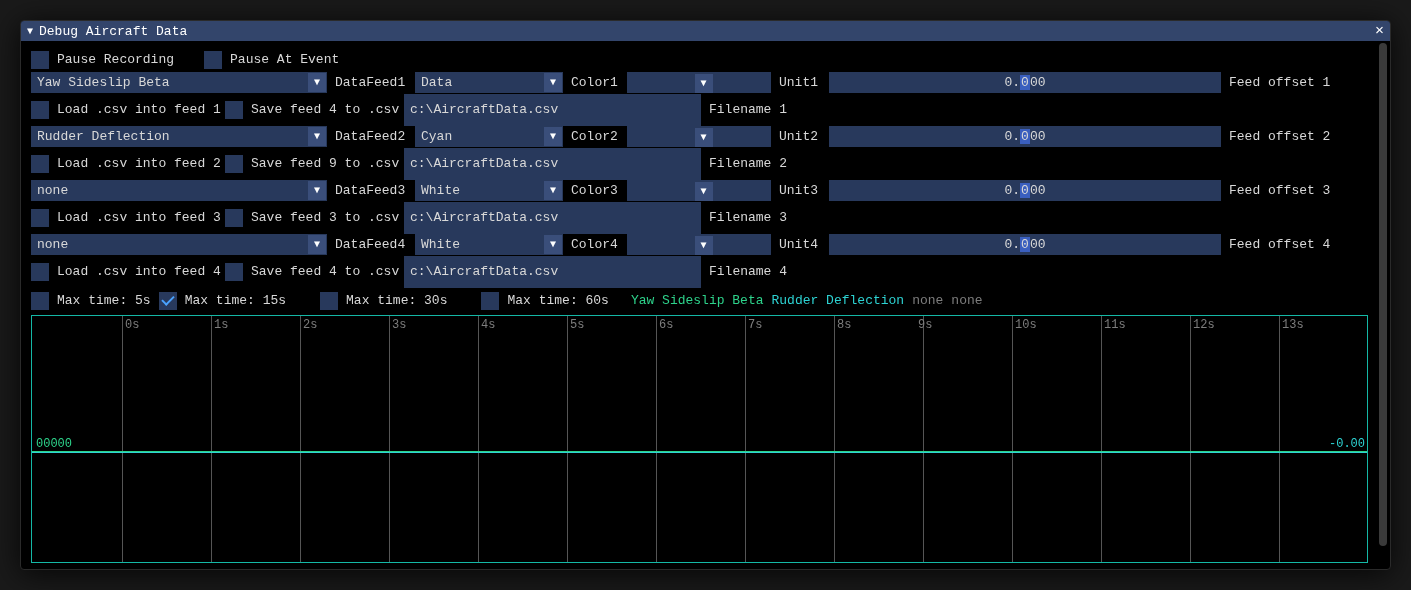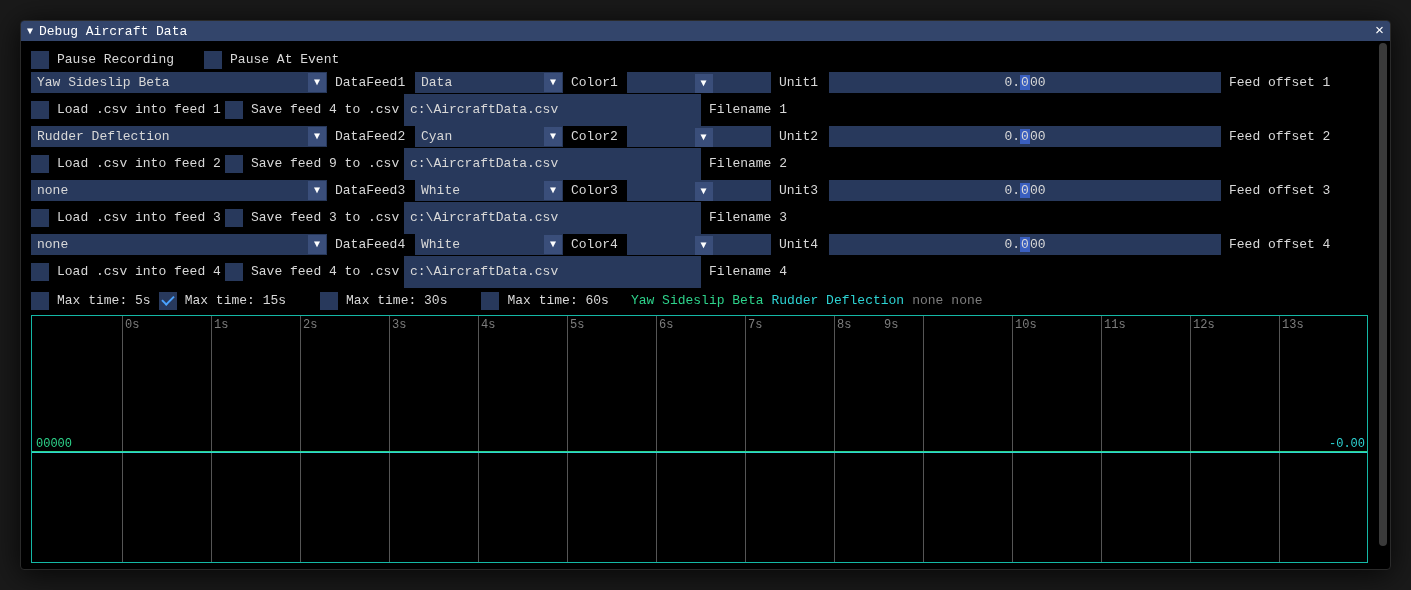--- a/index.html
+++ b/index.html
@@ -396,21 +396,21 @@
         <div class="tlabel" style="left: 449px;">4s</div>
         <div class="vgrid" style="left: 535px;"></div>
         <div class="tlabel" style="left: 538px;">5s</div>
         <div class="vgrid" style="left: 624px;"></div>
         <div class="tlabel" style="left: 627px;">6s</div>
         <div class="vgrid" style="left: 713px;"></div>
         <div class="tlabel" style="left: 716px;">7s</div>
         <div class="vgrid" style="left: 802px;"></div>
         <div class="tlabel" style="left: 805px;">8s</div>
         <div class="vgrid" style="left: 891px;"></div>
-        <div class="tlabel" style="left: 852px;">9s</div>
+        <div class="tlabel" style="left: 886px;">9s</div>
         <div class="vgrid" style="left: 980px;"></div>
         <div class="tlabel" style="left: 983px;">10s</div>
         <div class="vgrid" style="left: 1069px;"></div>
         <div class="tlabel" style="left: 1072px;">11s</div>
         <div class="vgrid" style="left: 1158px;"></div>
         <div class="tlabel" style="left: 1161px;">12s</div>
         <div class="vgrid" style="left: 1247px;"></div>
         <div class="tlabel" style="left: 1250px;">13s</div>
         <div class="hline green" style="top: 55%;"></div>
         <div class="hline cyan" style="top: calc(55% + 1px);"></div>

